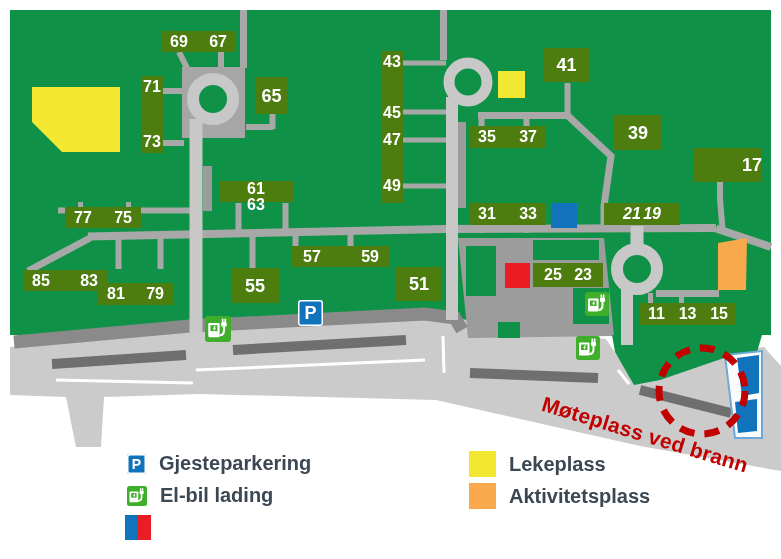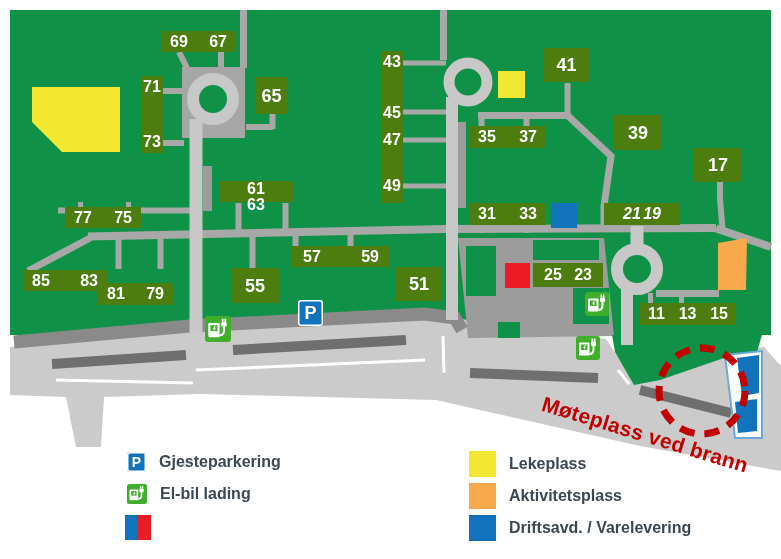--- a/index.html
+++ b/index.html
@@ -14,21 +14,21 @@
   .plate.vabs span{position:absolute;left:0;width:100%;text-align:center;}
 
   .p-marker{position:absolute;background:#1173bc;color:#fff;font-weight:700;
             display:flex;align-items:center;justify-content:center;
             border-radius:3px;box-shadow:inset 0 0 0 1.5px #fff;box-sizing:border-box;}
 
   .annotation{position:absolute;color:#c10000;font-weight:700;white-space:nowrap;
               transform-origin:0 0;transform:rotate(17deg);font-size:21px;letter-spacing:.3px;}
 
   .legend-row{position:absolute;display:flex;align-items:center;gap:13px;}
-  .legend-label{font-size:16px;font-weight:700;color:#3b4753;}
+  .legend-label{font-size:20px;font-weight:700;color:#3b4753;}
   .sq{width:27px;height:26px;flex:0 0 auto;}
   .sq-yellow{background:#f2e832;}
   .sq-orange{background:#f8a94b;}
   .sq-blue{background:#1173bc;}
   .pakkeboks{width:26px;height:25px;display:flex;flex:0 0 auto;}
   .pakkeboks .half-blue{flex:1;background:#1173bc;}
   .pakkeboks .half-red{flex:1;background:#ec1c24;}
 </style>
 </head>
 <body>
@@ -161,21 +161,21 @@
     <span style="top:54px">45</span>
     <span style="top:81px">47</span>
     <span style="top:127px">49</span>
   </div>
   <div class="plate single" style="left:543px;top:48px;width:47px;height:34px;">
     <span>41</span>
   </div>
   <div class="plate single" style="left:614px;top:115px;width:48px;height:35px;">
     <span>39</span>
   </div>
-  <div class="plate single" style="left:694px;top:148px;width:48px;height:34px;">
+  <div class="plate single" style="left:694px;top:148px;width:68px;height:34px;justify-content:flex-end;">
     <span>17</span>
   </div>
   <div class="plate" style="left:65px;top:181px;width:76px;height:21px;padding:0 9px;margin-top:26px;">
     <span>77</span>
     <span>75</span>
   </div>
   <div class="plate" style="left:219px;top:181px;width:74px;height:21px;padding:0 9px;flex-direction:column;">
     <span>61</span>
     <span>63</span>
   </div>
@@ -245,18 +245,14 @@
   </div>
 
   <div class="legend-row" style="left:469px;top:451px;">
     <div class="sq sq-yellow"></div>
     <span class="legend-label">Lekeplass</span>
   </div>
   <div class="legend-row" style="left:469px;top:483px;">
     <div class="sq sq-orange"></div>
     <span class="legend-label">Aktivitetsplass</span>
   </div>
-  <div class="legend-row" style="left:469px;top:515px;">
-    <div class="sq sq-blue"></div>
-    <span class="legend-label">Driftsavd. / Varelevering</span>
-  </div>
 
 </div>
 
 </body></html>

